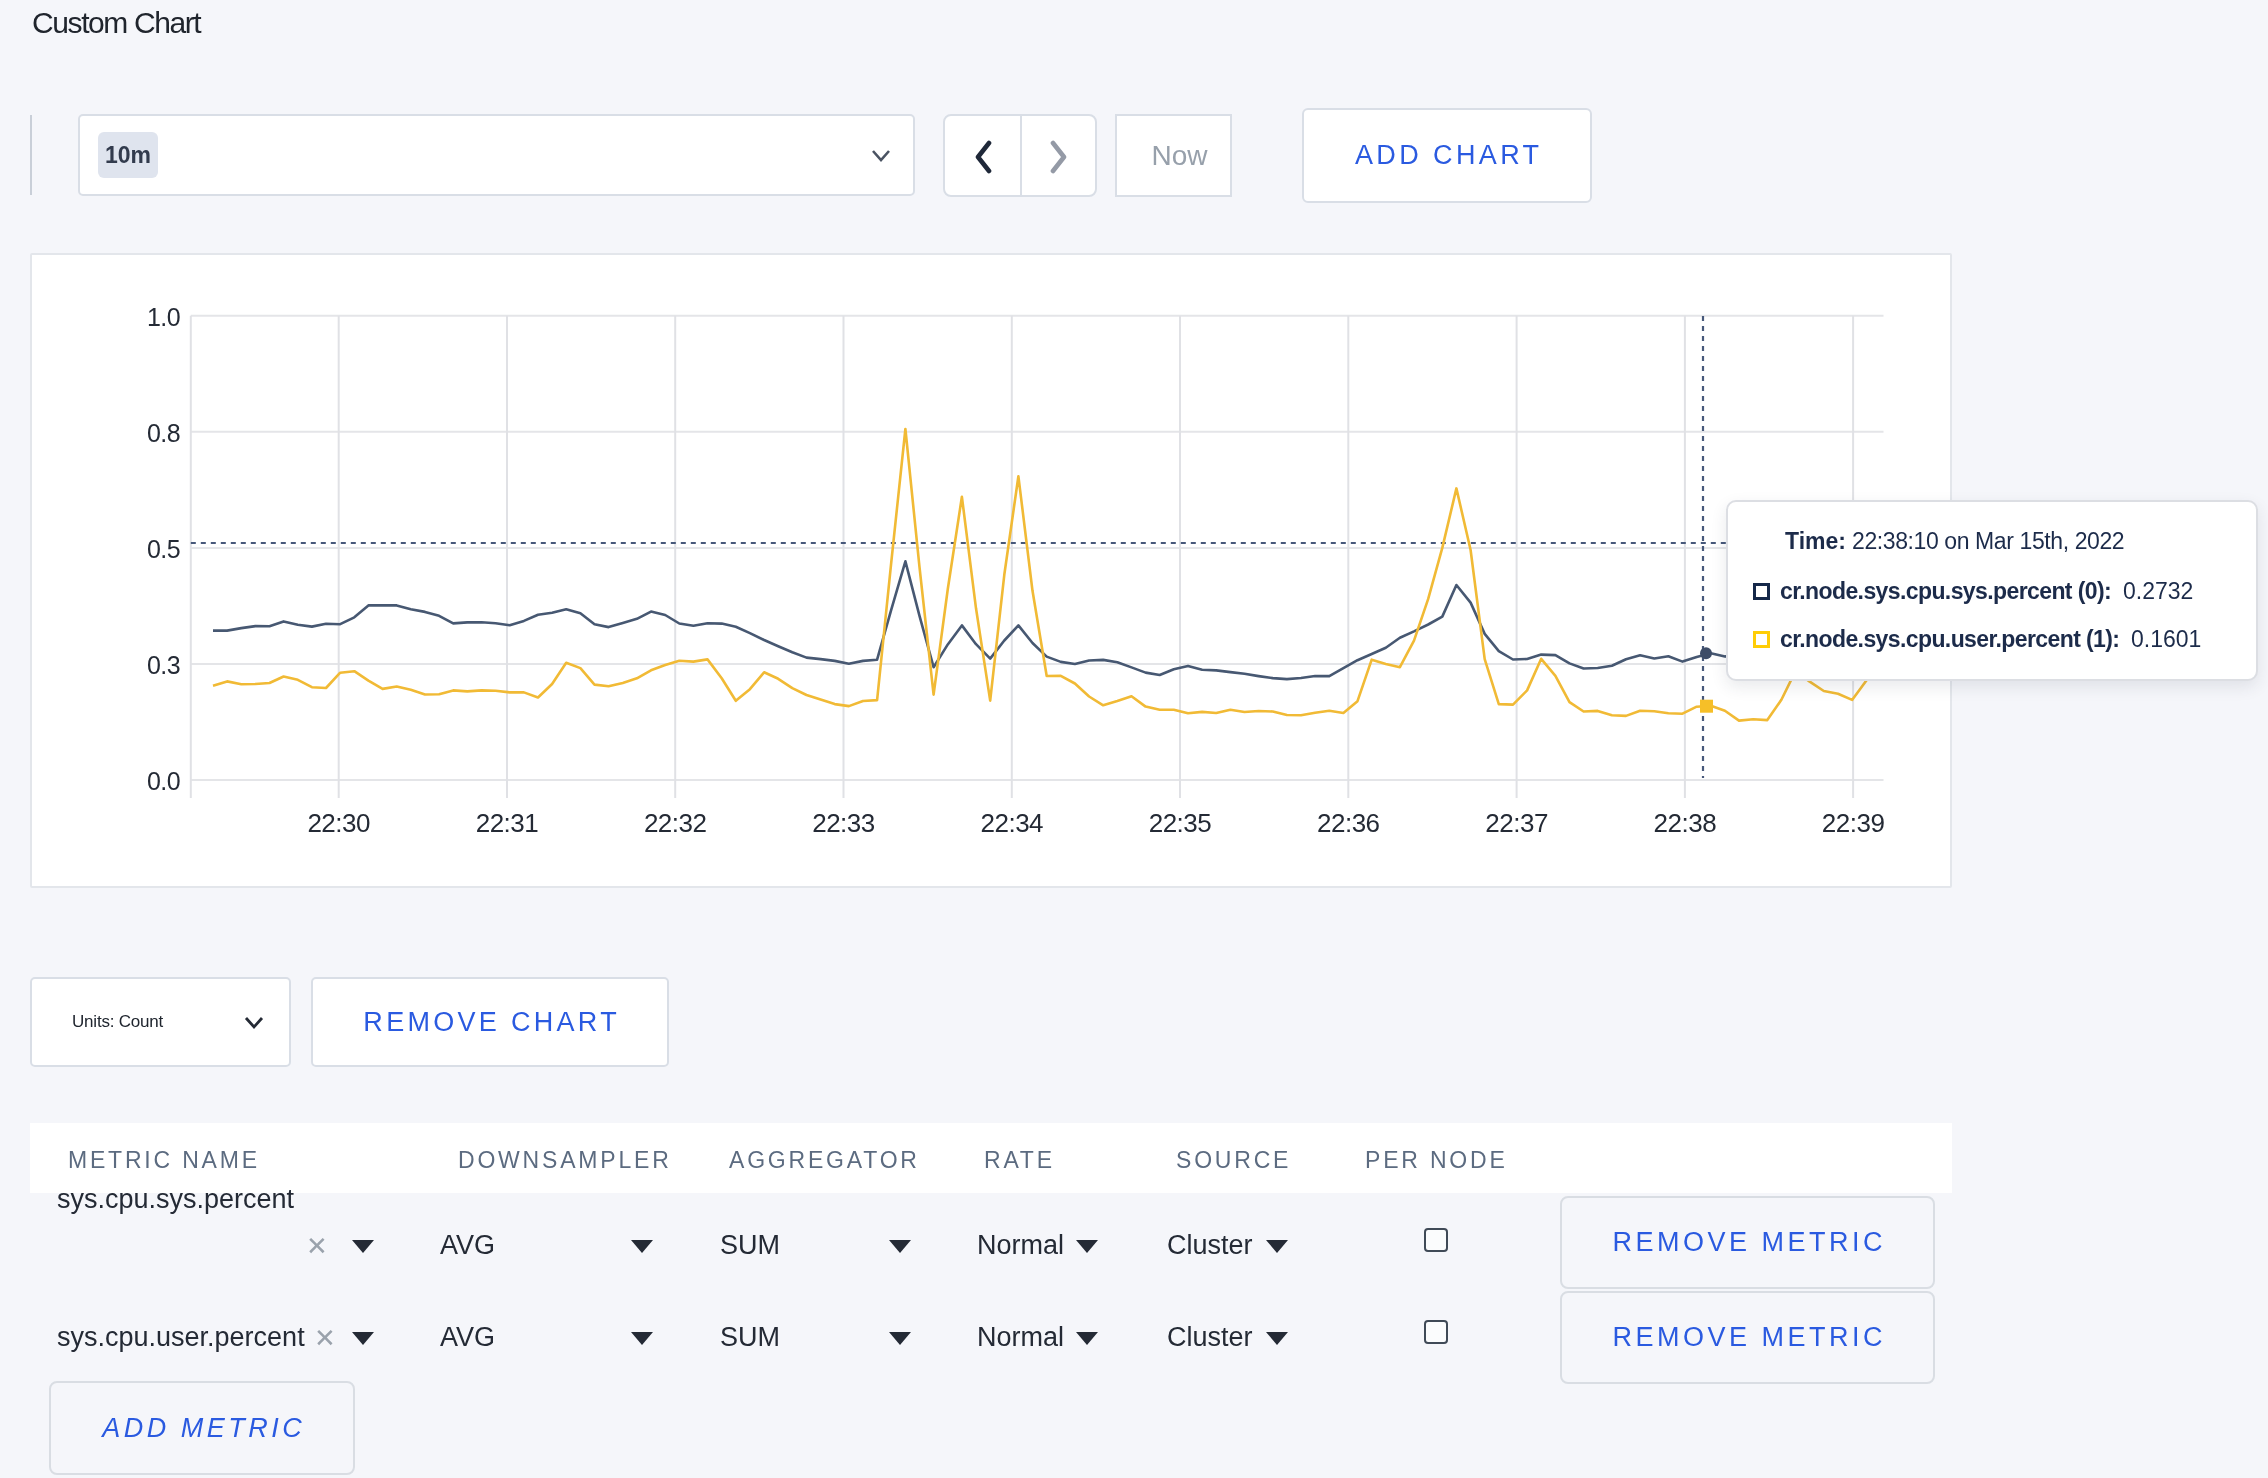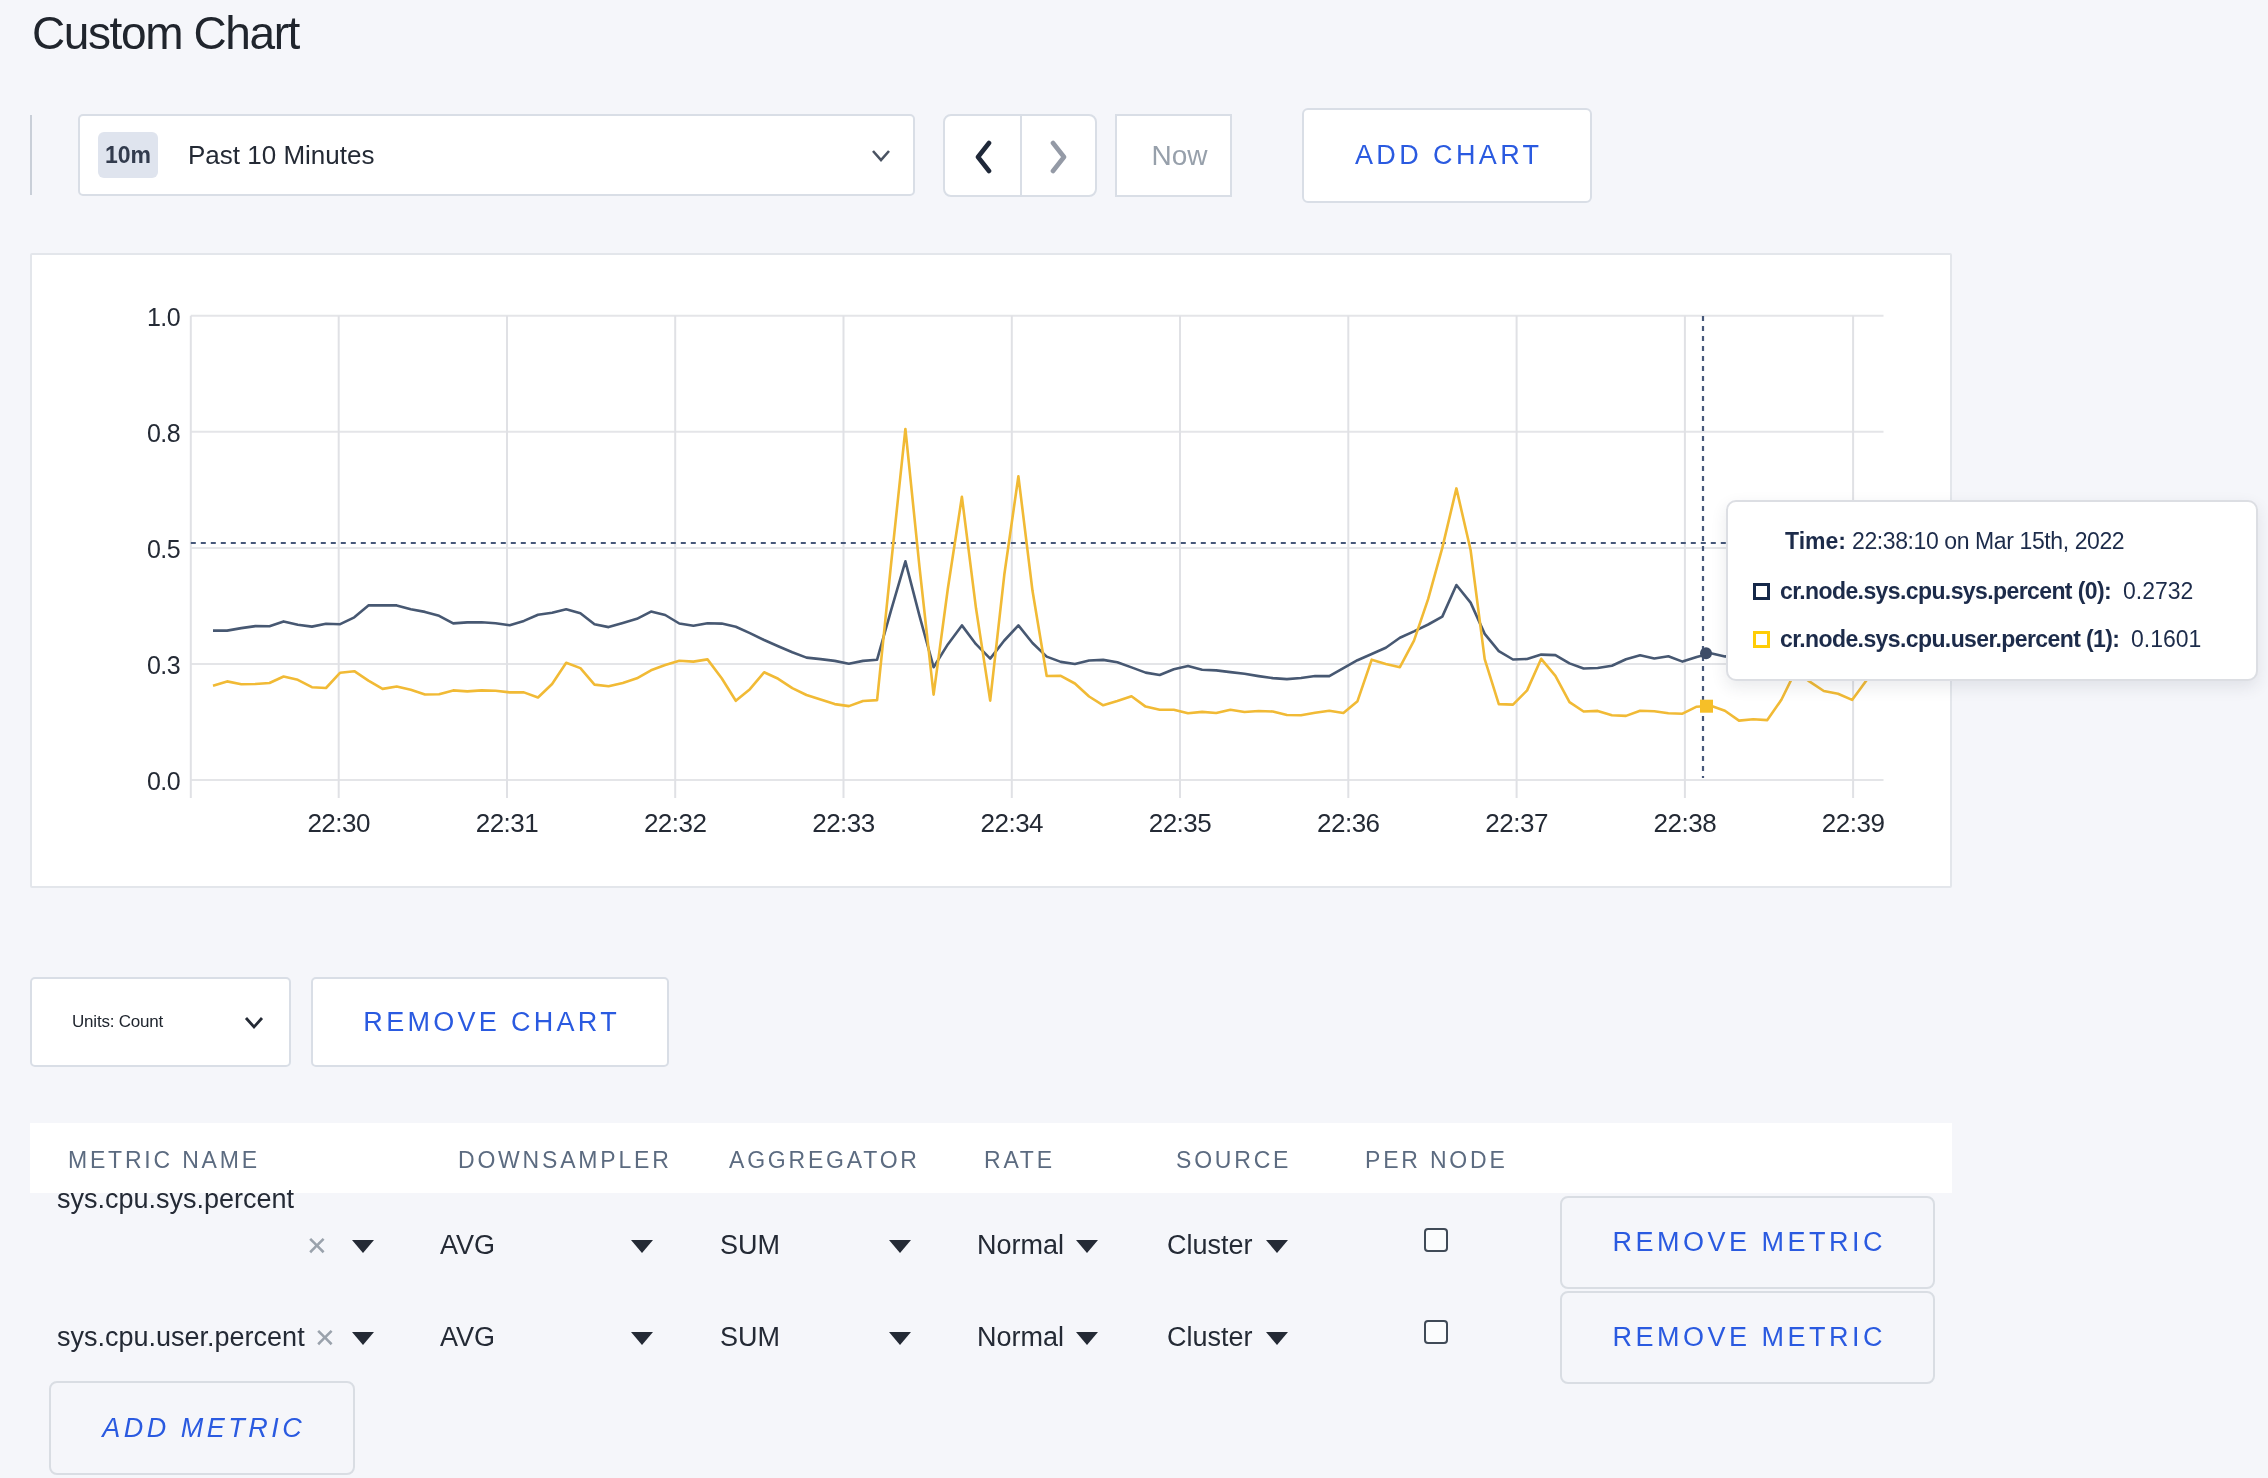--- a/index.html
+++ b/index.html
@@ -1,37 +1,36 @@
 <!DOCTYPE html>
 <html><head>
 <meta charset="utf-8">
 <style>
 * { margin:0; padding:0; box-sizing:border-box; }
 html,body { width:2268px; height:1478px; background:#f5f6fa; font-family:"Liberation Sans",sans-serif; overflow:hidden; }
 .abs { position:absolute; }
-h1 { position:absolute; left:32px; top:6px; font-size:46px; font-weight:400; color:#20252d; letter-spacing:-1.4px; }
+h1 { position:absolute; left:32px; top:6px; font-size:30px; font-weight:400; color:#20252d; letter-spacing:-1.4px; }
 .box { position:absolute; background:#fff; border:2px solid #d9dee6; border-radius:7px; }
 .btxt { display:flex; align-items:center; justify-content:center; height:100%; }
 .blue { color:#2a5ae0; font-weight:400; }
 .card { position:absolute; left:30px; top:253px; width:1922px; height:635px; background:#fff; border:2px solid #e3e6eb; border-radius:2px; }
 .tooltip { position:absolute; left:1726px; top:500px; width:532px; height:181px; background:#fff; border:2px solid #dcdee3; border-radius:10px; box-shadow:0 6px 16px rgba(40,50,70,.10); color:#1c2b4a; font-size:23px; }
 .hdr { position:absolute; font-size:23px; letter-spacing:2.8px; color:#5c6b80; font-weight:400; }
 .caret { position:absolute; width:0; height:0; border-left:11px solid transparent; border-right:11px solid transparent; border-top:13px solid #242a35; }
 .cell { position:absolute; font-size:27px; color:#242a35; }
 .check { position:absolute; width:24px; height:24px; border:2.5px solid #404a57; border-radius:4px; background:#fbfcfd; }
 .obtn { position:absolute; border:2px solid #d9dde3; border-radius:8px; }
 </style>
 </head>
 <body>
 <h1>Custom Chart</h1>
 
 <div class="abs" style="left:30px;top:115px;width:2px;height:80px;background:#c9cfd8;"></div>
 <div class="box" style="left:78px;top:114px;width:837px;height:82px;border-radius:5px;">
   <div class="abs" style="left:18px;top:16px;width:60px;height:46px;background:#dfe4ee;border-radius:6px;display:flex;align-items:center;justify-content:center;font-size:23px;font-weight:700;color:#323b4d;">10m</div>
-  <div class="abs" style="left:108px;top:0;height:78px;display:flex;align-items:center;font-size:26px;color:#242a35;">Past 10 Minutes</div>
   <svg class="abs" style="left:791px;top:32px;" width="20" height="16" viewBox="0 0 20 16">
       <polyline points="2,3 10,12 18,3" fill="none" stroke="#4a5362" stroke-width="2.6"></polyline>
     </svg>
 </div>
 <div class="box" style="left:943px;top:114px;width:154px;height:83px;border-radius:8px;">
   <div class="abs" style="left:75px;top:0;width:2px;height:79px;background:#d9dee6;"></div>
   <svg class="abs" style="left:27px;top:24px;" width="22" height="34" viewBox="0 0 22 34">
       <polyline points="17,3 6,17 17,31" fill="none" stroke="#1f2839" stroke-width="4.6" stroke-linecap="round" stroke-linejoin="round"></polyline>
     </svg>
   <svg class="abs" style="left:103px;top:24px;" width="22" height="34" viewBox="0 0 22 34">

